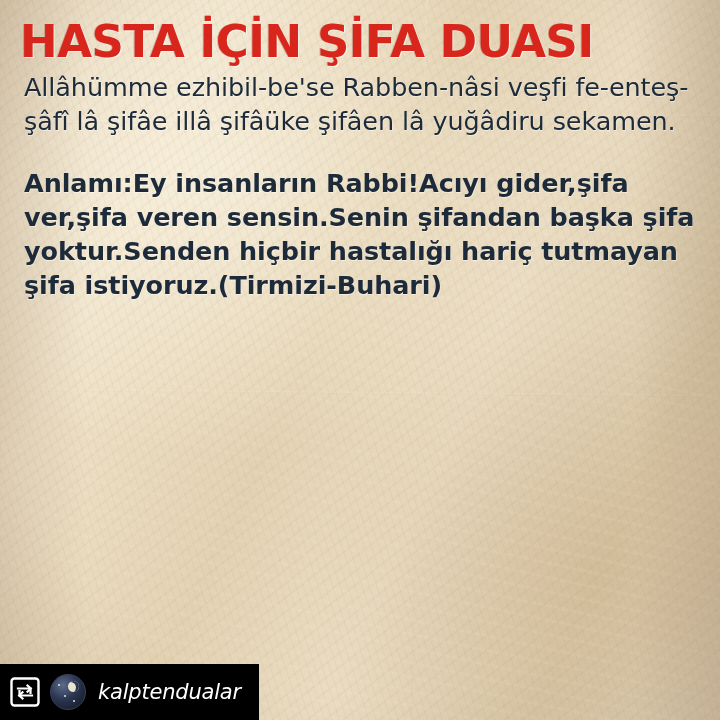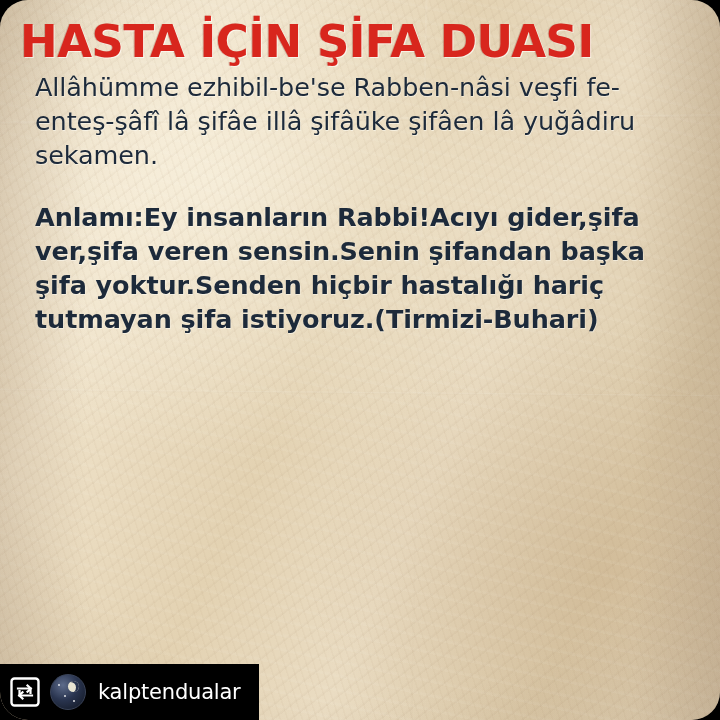--- a/index.html
+++ b/index.html
@@ -15,21 +15,20 @@
   }
   #card {
     position: relative;
     width: 720px;
     height: 720px;
     background:
       radial-gradient(ellipse 70% 55% at 30% 25%, rgba(255,250,235,0.55), rgba(255,250,235,0) 70%),
       radial-gradient(ellipse 60% 50% at 85% 80%, rgba(190,160,120,0.35), rgba(190,160,120,0) 70%),
       linear-gradient(115deg, #e5d6bb 0%, #efe2c9 22%, #e3d2b2 45%, #eadcc2 62%, #dccbab 82%, #e8dac0 100%);
     overflow: hidden;
-    border-radius: 28px;
   }
   
   #card .grain {
     position: absolute;
     inset: 0;
     background-image:
       repeating-linear-gradient(72deg, rgba(160,130,95,0.055) 0px, rgba(160,130,95,0.055) 1px, rgba(0,0,0,0) 2px, rgba(0,0,0,0) 7px),
       repeating-linear-gradient(-38deg, rgba(140,110,80,0.05) 0px, rgba(140,110,80,0.05) 1px, rgba(0,0,0,0) 3px, rgba(0,0,0,0) 11px),
       repeating-linear-gradient(12deg, rgba(255,255,245,0.06) 0px, rgba(255,255,245,0.06) 2px, rgba(0,0,0,0) 4px, rgba(0,0,0,0) 14px);
     pointer-events: none;
@@ -68,21 +67,21 @@
     white-space: nowrap;
   }
   .body-text {
     font-family: "DejaVu Sans", sans-serif;
     font-size: 25.5px;
     line-height: 1.33;
     color: #1d2a3a;
     text-shadow: 0.5px 0.5px 0 rgba(255,255,250,0.5);
     letter-spacing: -0.1px;
   }
-  .para { margin: 0 0 26px 15px; }
+  .para { margin: 0 0 26px 4px; }
   .para.p1 { margin-bottom: 28px; }
   .para.p2 { margin-bottom: 30px; font-weight: bold; }
   .para.p3 { margin-bottom: 30px; }
   .para.p4 { margin-bottom: 0; }
 
   
   #attrib {
     position: absolute;
     left: 0;
     bottom: 0;
@@ -128,20 +127,21 @@
   #attrib .avatar .dot1 { left: 7px; top: 9px; }
   #attrib .avatar .dot2 { left: 13px; top: 20px; }
   #attrib .avatar .dot3 { left: 22px; top: 25px; }
   #attrib .handle {
     color: #fff;
     font-family: "DejaVu Sans", sans-serif;
     font-size: 21px;
     font-weight: normal;
     letter-spacing: -0.2px;
     white-space: nowrap;
+    font-style: italic;
   }
 </style>
 </head>
 <body>
 
 <div id="card">
   <div class="grain"></div>
   <div class="crease-a"></div>
   <div class="crease-b"></div>
   <div class="crease-c"></div>

